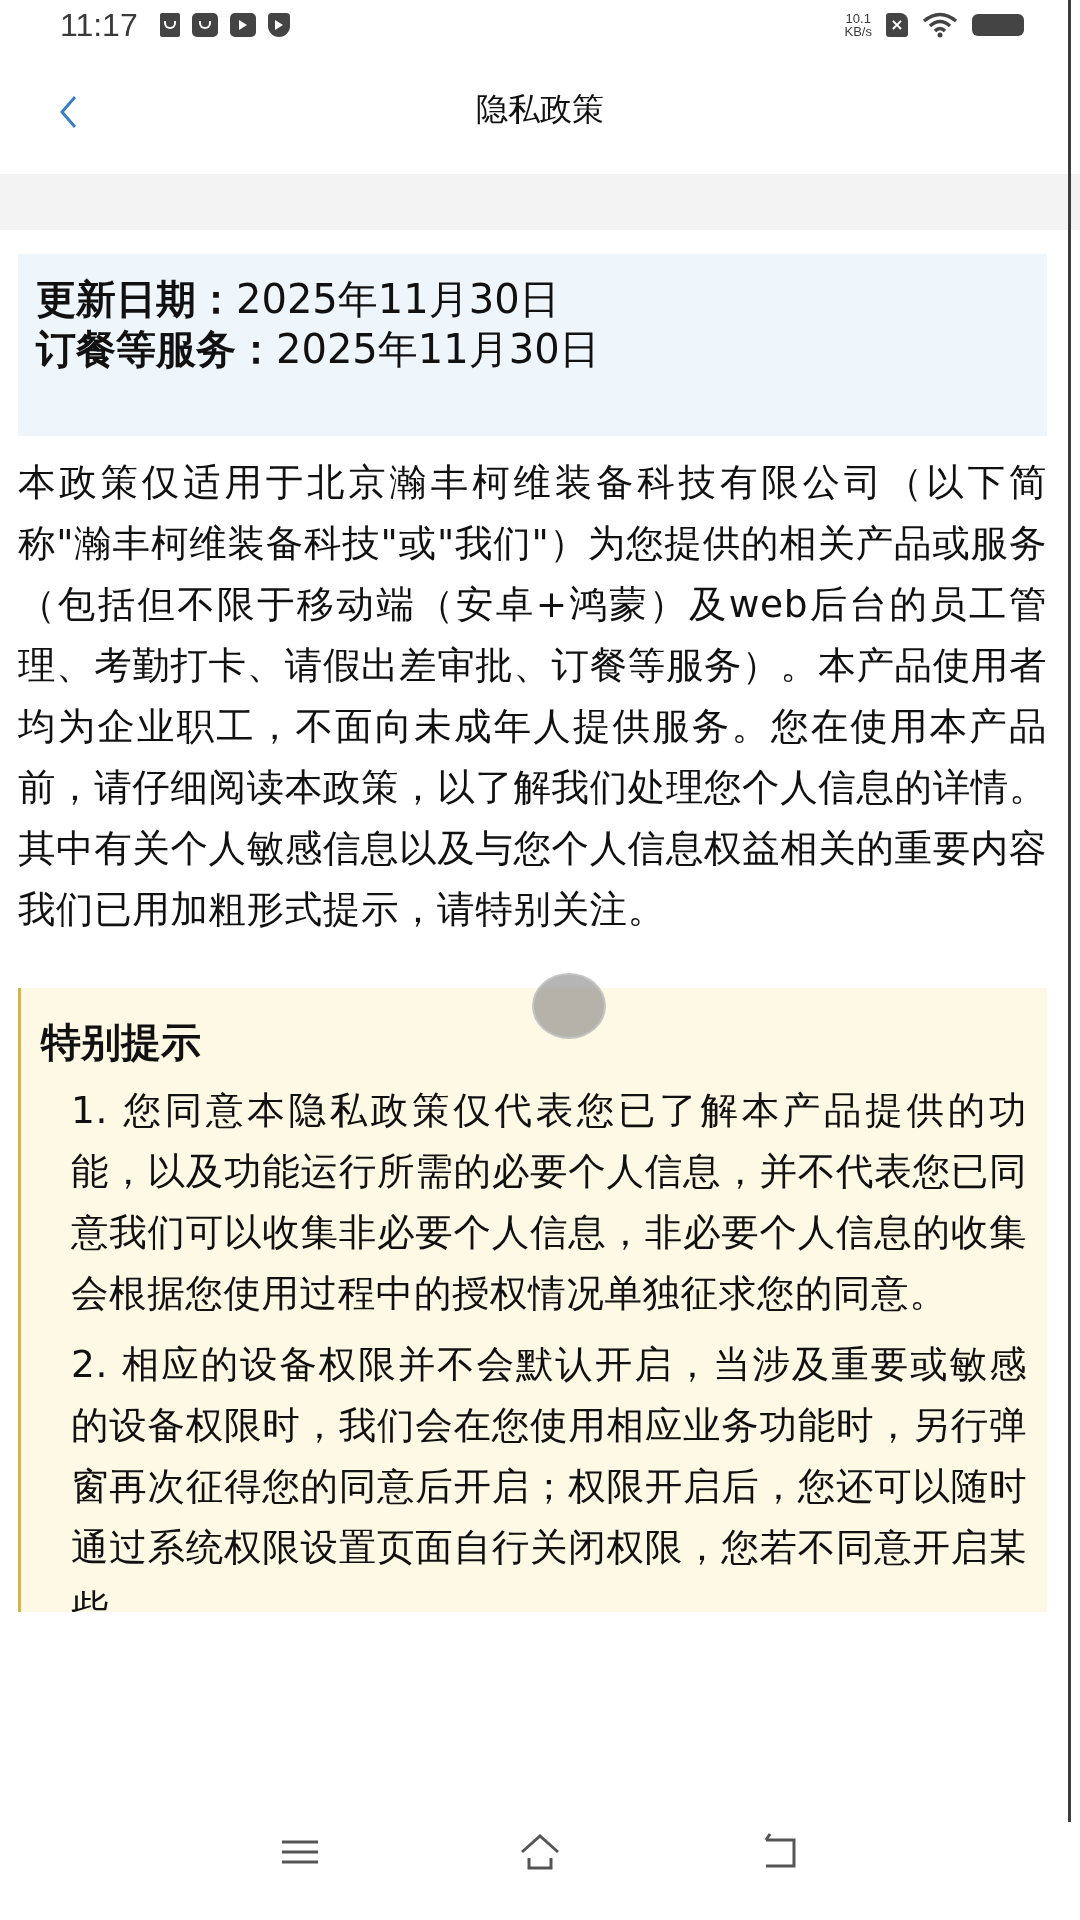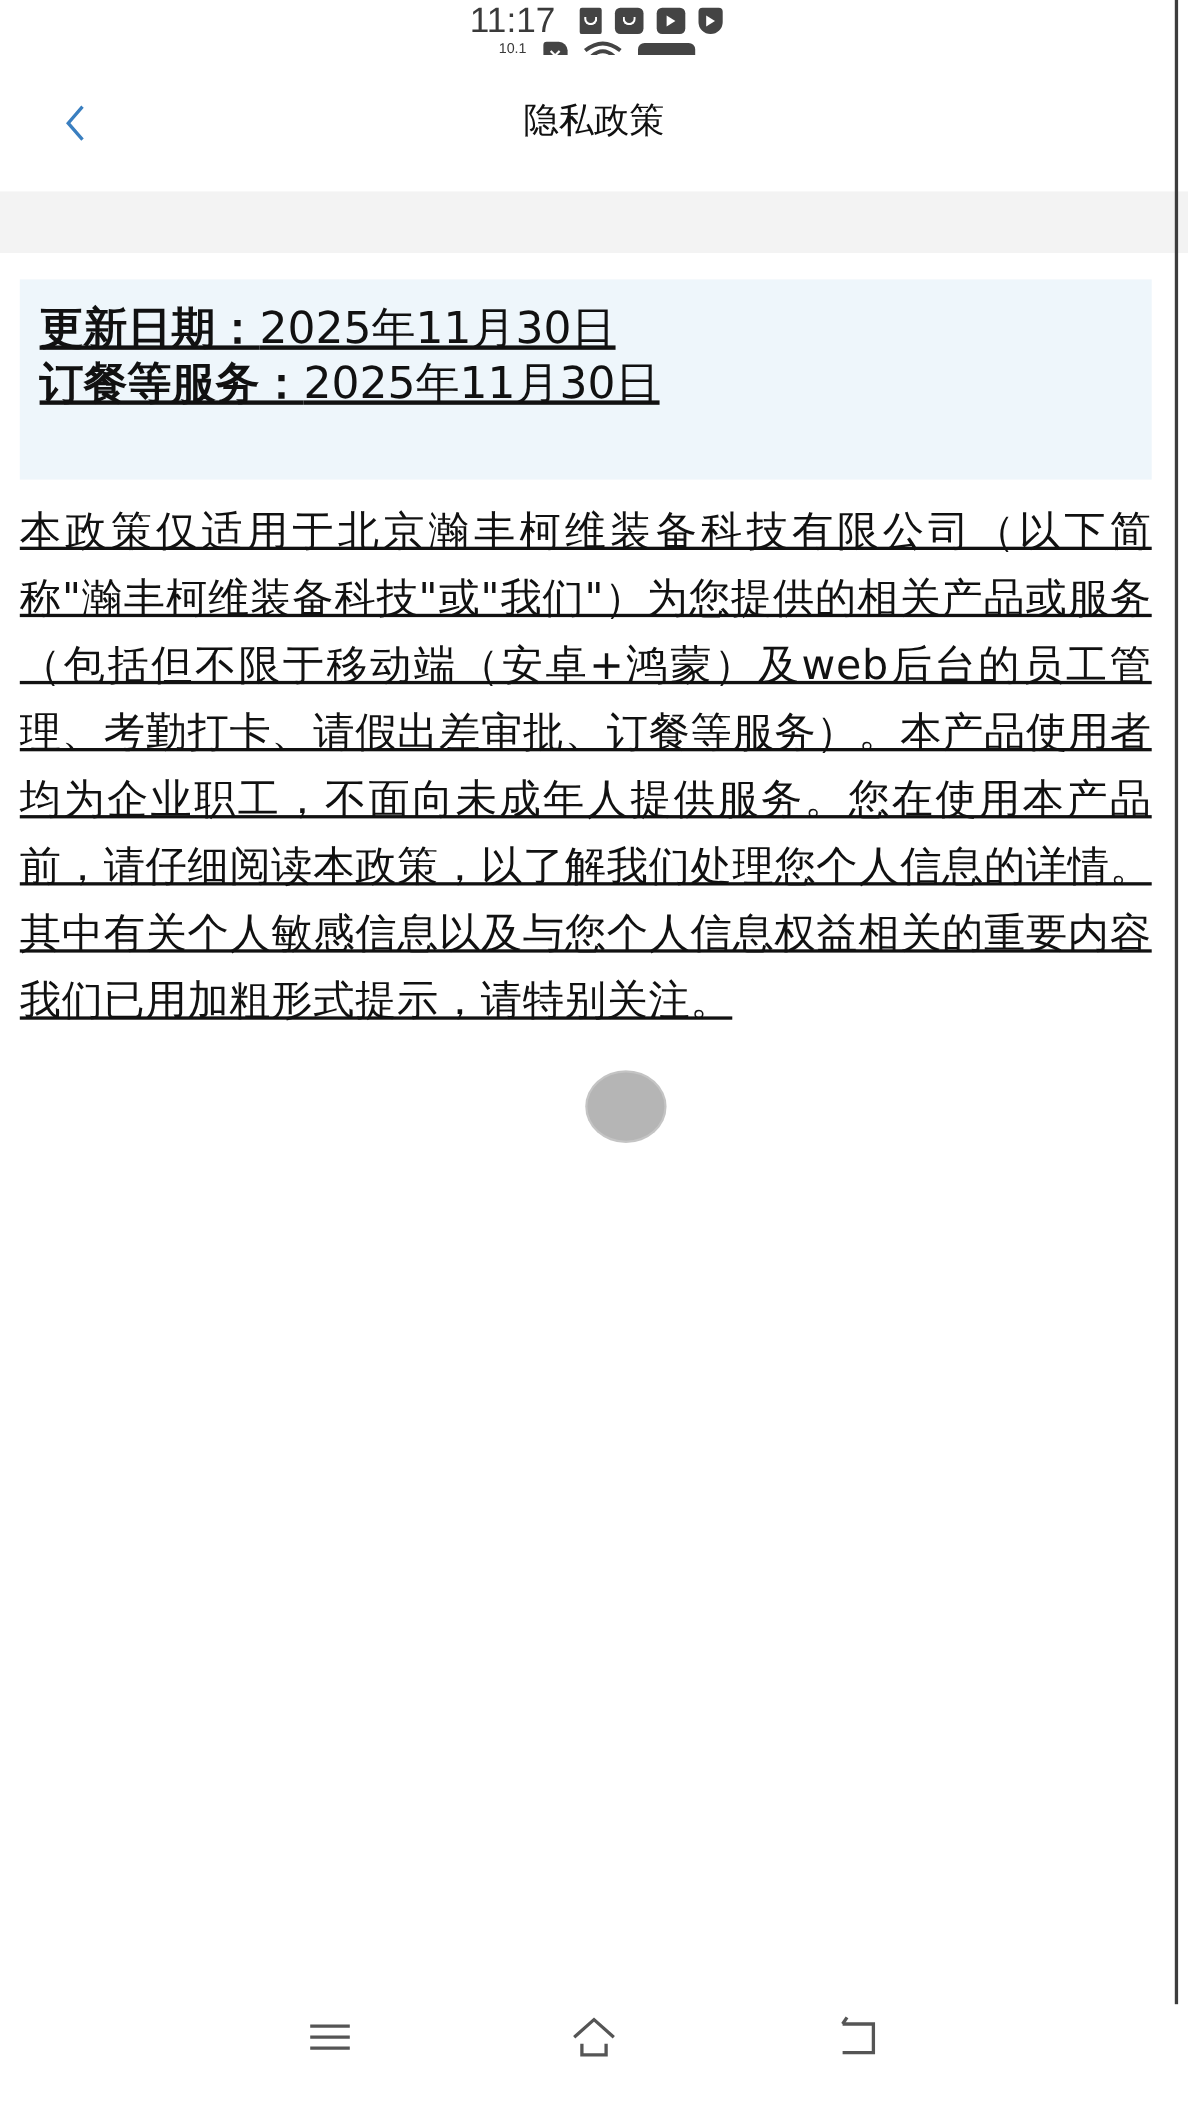--- a/index.html
+++ b/index.html
@@ -5,21 +5,21 @@
   html, body { margin:0; padding:0; }
   body {
     width:1080px; height:1920px; overflow:hidden; position:relative;
     background:#ffffff;
     font-family: "DejaVu Sans", "Liberation Sans", sans-serif;
     color:#111;
   }
   .status-bar {
     position:absolute; left:0; top:0; width:1080px; height:50px;
     display:flex; align-items:center; justify-content:space-between;
-    padding:0 56px 0 60px; box-sizing:border-box; color:#3a3a3a;flex-direction:column;
+    padding:0 56px 0 60px; box-sizing:border-box; color:#3a3a3a;
   }
   .status-left { display:flex; align-items:center; gap:12px; }
   .time { font-size:32px; font-family:"Liberation Sans", sans-serif; margin-right:10px; }
   .sicon { width:26px; height:24px; background:#444; border-radius:5px; position:relative; }
   .sicon.clip { width:20px; height:24px; border-radius:2px; }
   .sicon.shield { width:22px; height:24px; border-radius:4px 4px 12px 12px; }
   .sicon::after { content:""; position:absolute; left:50%; top:50%; transform:translate(-50%,-50%); width:8px; height:6px; border:2px solid #fff; border-top:none; border-radius:0 0 6px 6px; }
   .sicon.play::after, .sicon.shield::after { width:0; height:0; border:none; border-left:8px solid #fff; border-top:5px solid transparent; border-bottom:5px solid transparent; border-radius:0; }
   .status-right { display:flex; align-items:center; gap:14px; }
   .net-speed { font-size:13px; line-height:13px; text-align:center; font-family:"Liberation Sans", sans-serif; }
@@ -33,21 +33,21 @@
   .back-btn {
     position:absolute; left:48px; top:42px; width:40px; height:40px;
     display:flex; align-items:center; justify-content:center; color:#3a7fc0; font-size:40px;
   }
   .back-btn svg { width:22px; height:36px; }
   .page-title {
     position:absolute; left:0; right:0; top:38px; text-align:center; font-size:32px; color:#111;
   }
   .gray-band { position:absolute; left:0; top:174px; width:1080px; height:56px; background:#f3f3f3; }
 
-  .content { position:absolute; left:0; top:230px; width:1061px; height:1592px; overflow:hidden;text-decoration:underline; }
+  .content { position:absolute; left:0; top:230px; width:1061px; height:1592px; overflow:hidden; }
   .date-box {
     margin:24px 14px 0 18px; background:#eef6fb; padding:20px 0 20px 18px; height:142px;
   }
   .date-row { font-size:40px; line-height:50px; white-space:nowrap; }
   .date-label { font-weight:bold; }
   .intro {
     margin:16px 14px 0 18px; font-size:37.5px; line-height:61px; letter-spacing:0.6px;
     text-align:justify;
   }
   .notice {
@@ -112,20 +112,25 @@
     <div class="date-row">
       <span class="date-label">更新日期：</span><span>2025年11月30日</span>
     </div>
     <div class="date-row">
       <span class="date-label">订餐等服务：</span><span>2025年11月30日</span>
     </div>
   </div>
 
   <p class="intro">本政策仅适用于北京瀚丰柯维装备科技有限公司（以下简称"瀚丰柯维装备科技"或"我们"）为您提供的相关产品或服务（包括但不限于移动端（安卓+鸿蒙）及web后台的员工管理、考勤打卡、请假出差审批、订餐等服务）。本产品使用者均为企业职工，不面向未成年人提供服务。您在使用本产品前，请仔细阅读本政策，以了解我们处理您个人信息的详情。其中有关个人敏感信息以及与您个人信息权益相关的重要内容我们已用加粗形式提示，请特别关注。</p>
 
+  <div class="notice">
+    <div class="notice-title">特别提示</div>
+    <div class="notice-item">1. 您同意本隐私政策仅代表您已了解本产品提供的功能，以及功能运行所需的必要个人信息，并不代表您已同意我们可以收集非必要个人信息，非必要个人信息的收集会根据您使用过程中的授权情况单独征求您的同意。</div>
+    <div class="notice-item">2. 相应的设备权限并不会默认开启，当涉及重要或敏感的设备权限时，我们会在您使用相应业务功能时，另行弹窗再次征得您的同意后开启；权限开启后，您还可以随时通过系统权限设置页面自行关闭权限，您若不同意开启某些</div>
+  </div>
 </div>
 
 <div class="touch-dot"></div>
 <div class="scroll-edge"></div>
 
 <div class="nav-bar">
   <div class="nav-btn">
     <svg viewBox="0 0 48 44">
       <line x1="6" y1="12" x2="42" y2="12" stroke="#555" stroke-width="3"></line>
       <line x1="6" y1="22" x2="42" y2="22" stroke="#555" stroke-width="3"></line>

